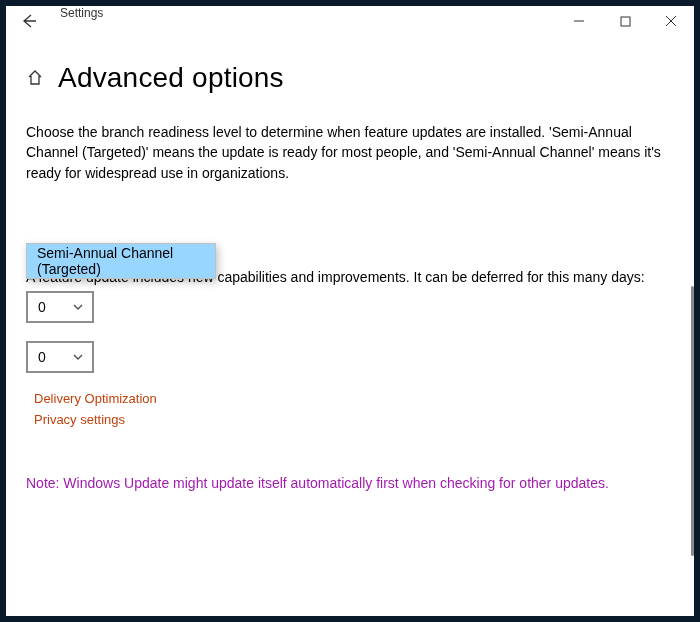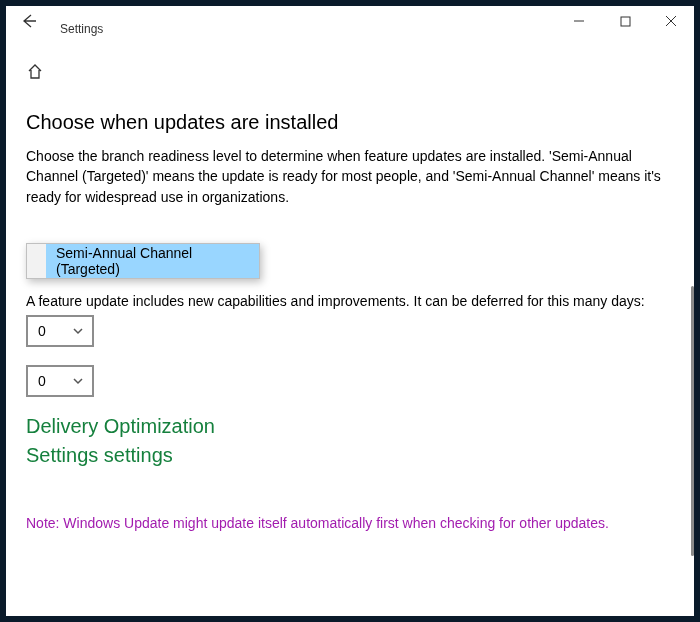--- a/index.html
+++ b/index.html
@@ -24,21 +24,21 @@
   
   .titlebar {
     height: 30px;
     display: flex;
     align-items: center;
     justify-content: space-between;
     padding-left: 8px;
   }
   .titlebar-left {
     display:flex;
-    align-items:flex-end;
+    align-items:flex-start;
     gap:16px;
   }
   .back-arrow {
     width: 30px;
     height: 30px;
     display:flex;
     align-items:center;
     justify-content:center;
   }
   .back-arrow svg { stroke:#333; }
@@ -103,42 +103,41 @@
     cursor:pointer;
   }
   .select-box .val { font-size:14px; }
   .select-box svg { stroke:#555; stroke-width:1.5; fill:none; }
   .paragraph {
     font-size:14px;
     color:#000;
     margin: 10px 0 4px 0;
   }
   .link {
-    color:#15803d;
-    font-size:20px;
-    margin: 6px 0;
+    color:#c2410c;
+    font-size:13px;
+    margin: 6px 8px;
     cursor:pointer;
     display:block;
   }
   .links-block { margin-top: 18px; }
   .note {
     font-size:14px;
     color:#a21caf;
     margin-top: 48px;
   }
   
   .dropdown-open {
     position:absolute;
     left: 20px;
     top: 207px;
-    width: 234px;
+    width: 190px;
     background:#f2f2f2;
     border:1px solid #c0c0c0;
     box-shadow: 2px 3px 8px rgba(0,0,0,0.25);
-    padding-left: 19px;
   }
   .dropdown-option {
     height:34px;
     padding: 0 10px;
     display:flex;
     align-items:center;
     font-size:14px;
     color:#000;
     cursor:pointer;
   }
@@ -190,23 +189,23 @@
   </div>
 
   <div class="content">
 
     <div class="page-header">
       <span class="home-icon">
         <svg width="18" height="18" viewBox="0 0 18 18">
             <path d="M3 9 L9 3 L15 9 M5 8 V16 H13 V8"></path>
           </svg>
       </span>
-    </div>
-
-    <h2 class="section-title">Choose when updates are installed</h2>
+      <span class="page-title">Advanced options</span>
+    </div>
+
 
     <div class="desc">Choose the branch readiness level to determine when feature updates are installed. 'Semi-Annual Channel (Targeted)' means the update is ready for most people, and 'Semi-Annual Channel' means it's ready for widespread use in organizations.</div>
 
     <div style="height:70px"></div>
 
     <div class="paragraph">A feature update includes new capabilities and improvements. It can be deferred for this many days:</div>
     <div class="select-box">
       <span class="val">0</span>
       <svg width="12" height="12" viewBox="0 0 12 12">
           <path d="M2 4 L6 8 L10 4"></path>
@@ -215,21 +214,21 @@
 
     <div class="select-box">
       <span class="val">0</span>
       <svg width="12" height="12" viewBox="0 0 12 12">
           <path d="M2 4 L6 8 L10 4"></path>
         </svg>
     </div>
 
     <div class="links-block">
       <a class="link">Delivery Optimization</a>
-      <a class="link">Settings settings</a>
+      <a class="link">Privacy settings</a>
     </div>
 
     <div class="note">Note: Windows Update might update itself automatically first when checking for other updates.</div>
 
     <div class="dropdown-open">
       <div class="dropdown-option selected">Semi-Annual Channel (Targeted)</div>
     </div>
 
     <div class="scrollbar"></div>
   </div>

